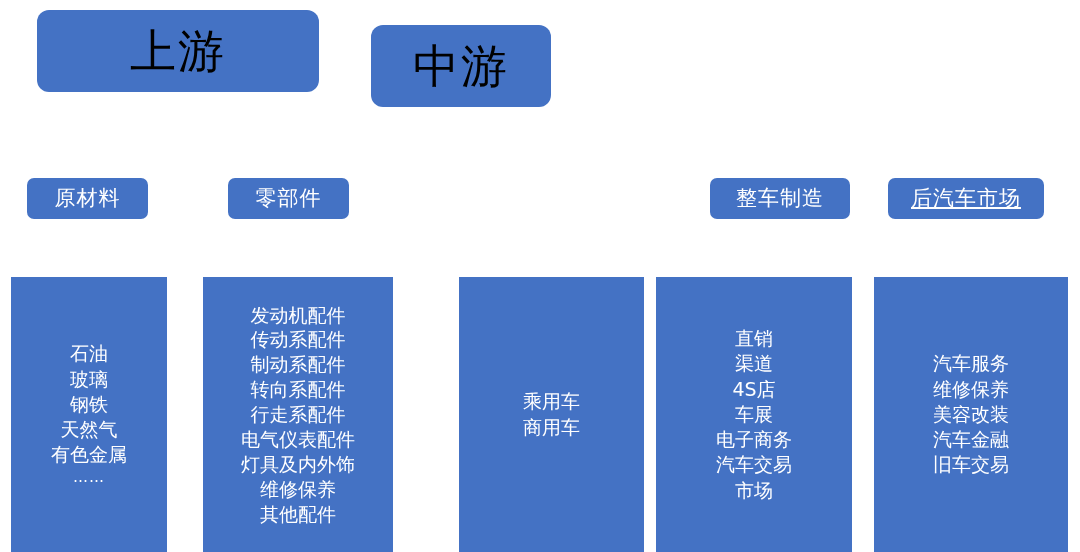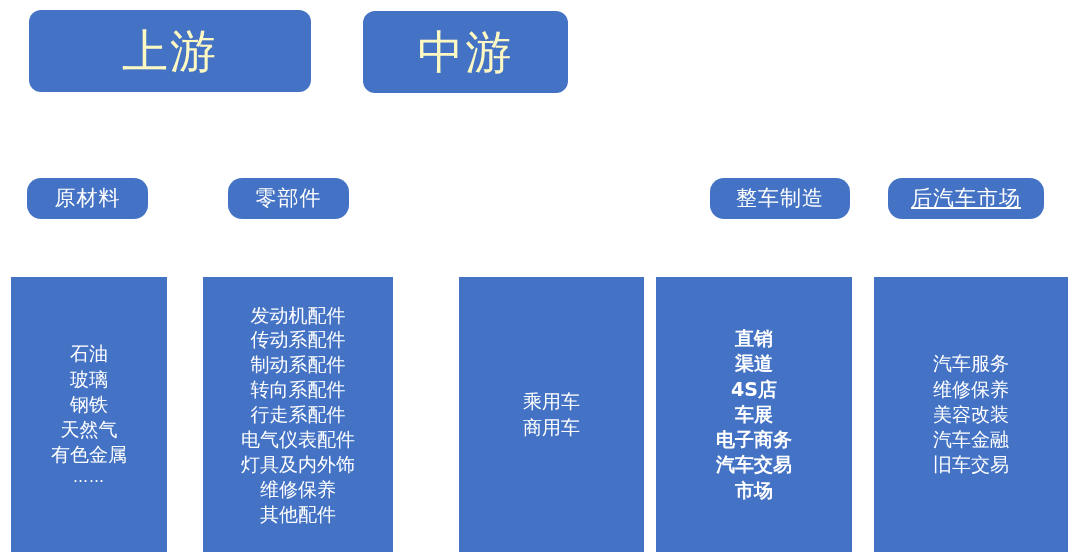--- a/index.html
+++ b/index.html
@@ -15,33 +15,34 @@
   }
   #canvas {
     position: relative;
     width: 1080px;
     height: 552px;
   }
   .tier-box {
     position: absolute;
     background: #4472C4;
     border-radius: 12px;
-    color: #fef9c3;
+    color: #000000;
     display: flex;
     align-items: center;
     justify-content: center;
     font-size: 46px;
     line-height: 1;
     letter-spacing: 2px;
     font-weight: 400;
+    margin-left: 8px;
   }
   .stage-label {
     position: absolute;
     background: #4472C4;
-    border-radius: 14px;
+    border-radius: 7px;
     color: #ffffff;
     display: flex;
     align-items: center;
     justify-content: center;
     font-size: 21px;
     line-height: 1;
     letter-spacing: 1px;
     font-weight: 400;
   }
   .content-box {
@@ -72,21 +73,21 @@
     letter-spacing: 1px;
   }
 </style>
 </head>
 <body>
 
 <div id="canvas">
     <div class="tier-box" style="left: 29px; top: 10px; width: 282px; height: 82px;">
       <span>上游</span>
     </div>
-    <div class="tier-box" style="left: 363px; top: 11px; width: 205px; height: 82px;">
+    <div class="tier-box" style="left: 363px; top: 25px; width: 180px; height: 82px;">
       <span>中游</span>
     </div>
     <div class="stage-label" style="left: 27px; top: 178px; width: 121px; height: 41px;">
       <span>原材料</span>
     </div>
     <div class="stage-label" style="left: 228px; top: 178px; width: 121px; height: 41px;">
       <span>零部件</span>
     </div>
     <div class="stage-label" style="left: 710px; top: 178px; width: 140px; height: 41px;">
       <span>整车制造</span>
@@ -110,21 +111,21 @@
       <span class="item">行走系配件</span>
       <span class="item">电气仪表配件</span>
       <span class="item">灯具及内外饰</span>
       <span class="item">维修保养</span>
       <span class="item">其他配件</span>
     </div>
     <div class="content-box" style="left: 423px; top: 277px; width: 185px; height: 275px; margin-left: 36px;">
       <span class="item">乘用车</span>
       <span class="item">商用车</span>
     </div>
-    <div class="content-box" style="left: 656px; top: 277px; width: 196px; height: 275px; font-weight: bold;">
+    <div class="content-box" style="left: 656px; top: 277px; width: 196px; height: 275px;">
       <span class="item">直销</span>
       <span class="item">渠道</span>
       <span class="item">4S店</span>
       <span class="item">车展</span>
       <span class="item">电子商务</span>
       <span class="item">汽车交易</span>
       <span class="item">市场</span>
     </div>
     <div class="content-box" style="left: 874px; top: 277px; width: 194px; height: 275px;">
       <span class="item">汽车服务</span>

